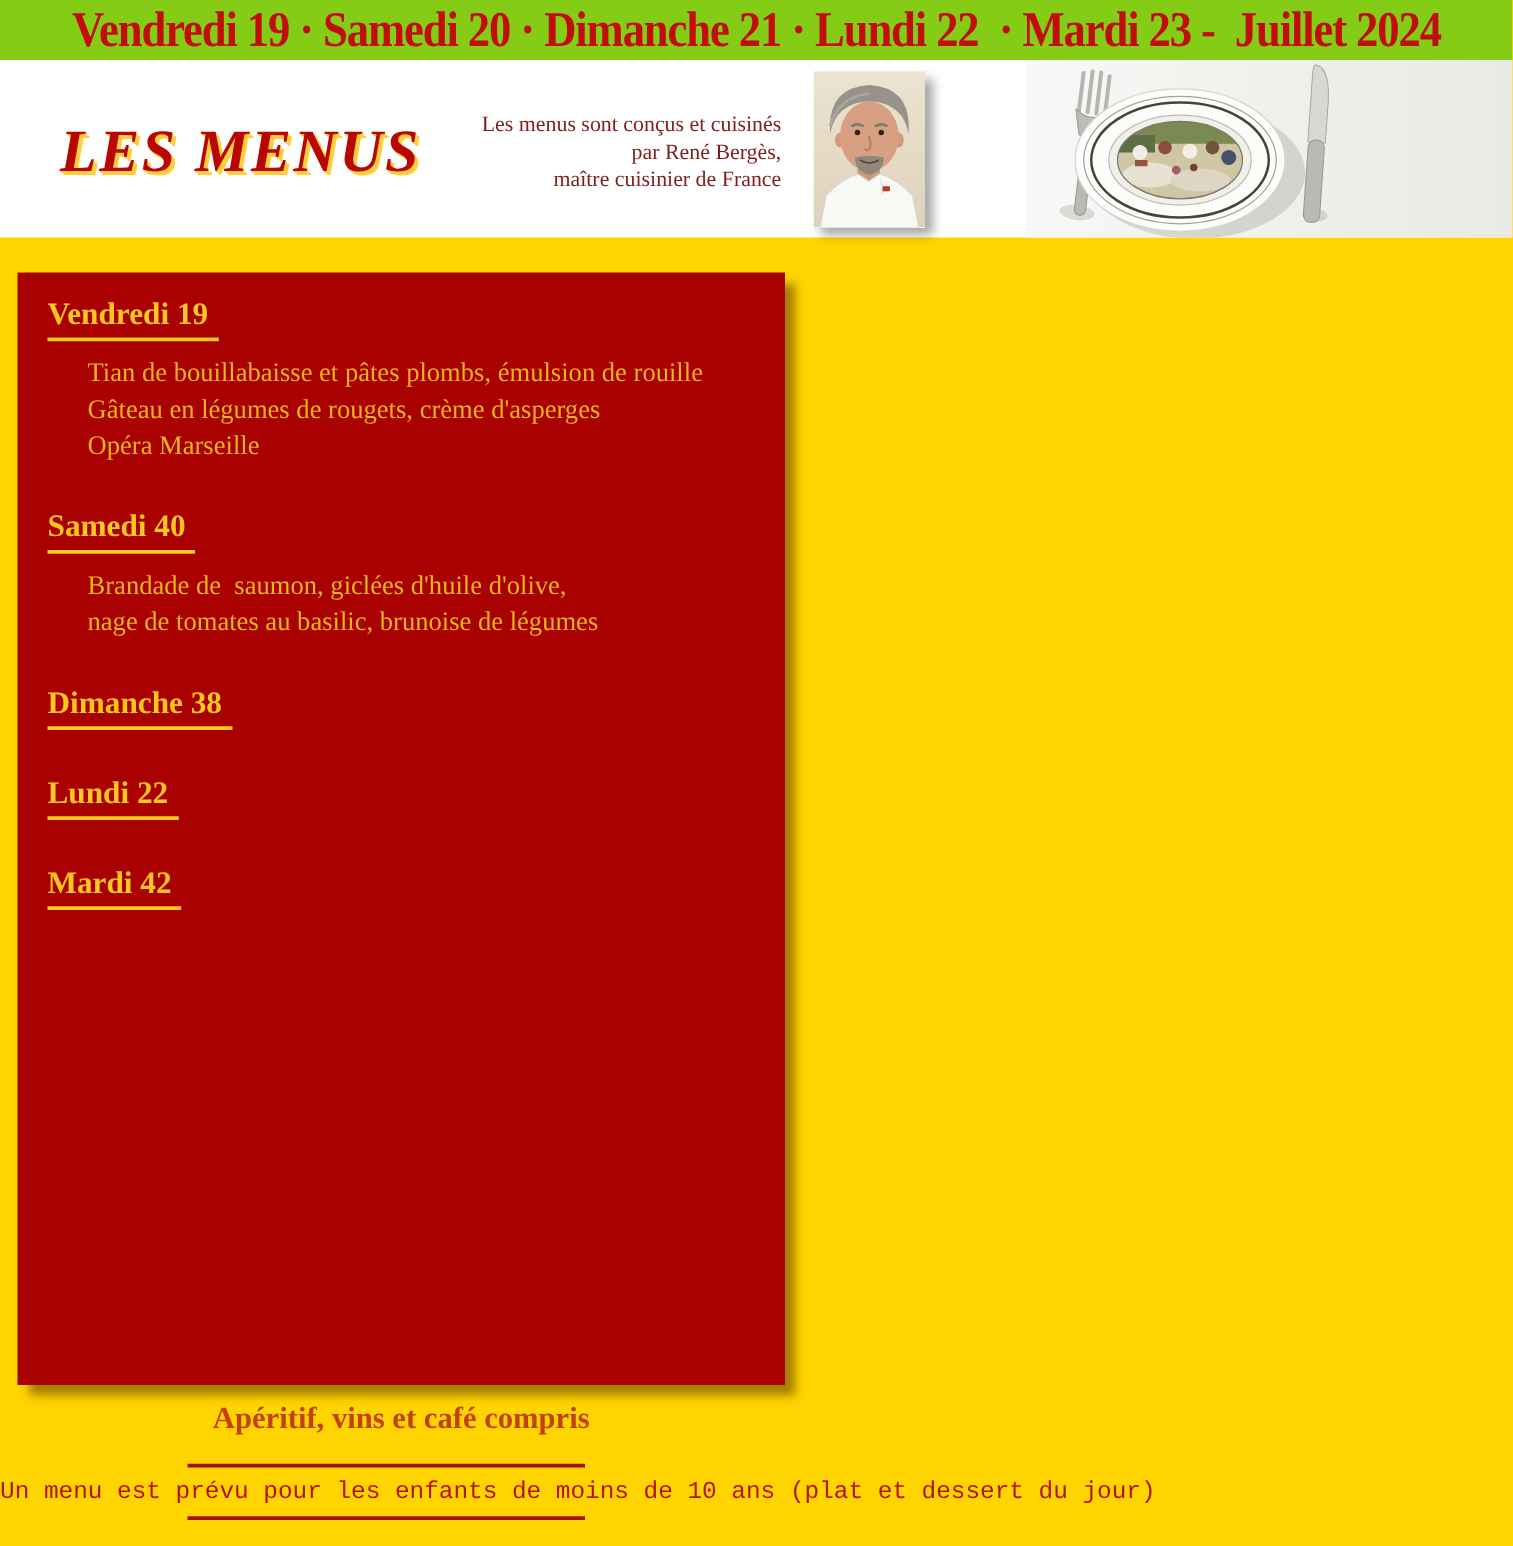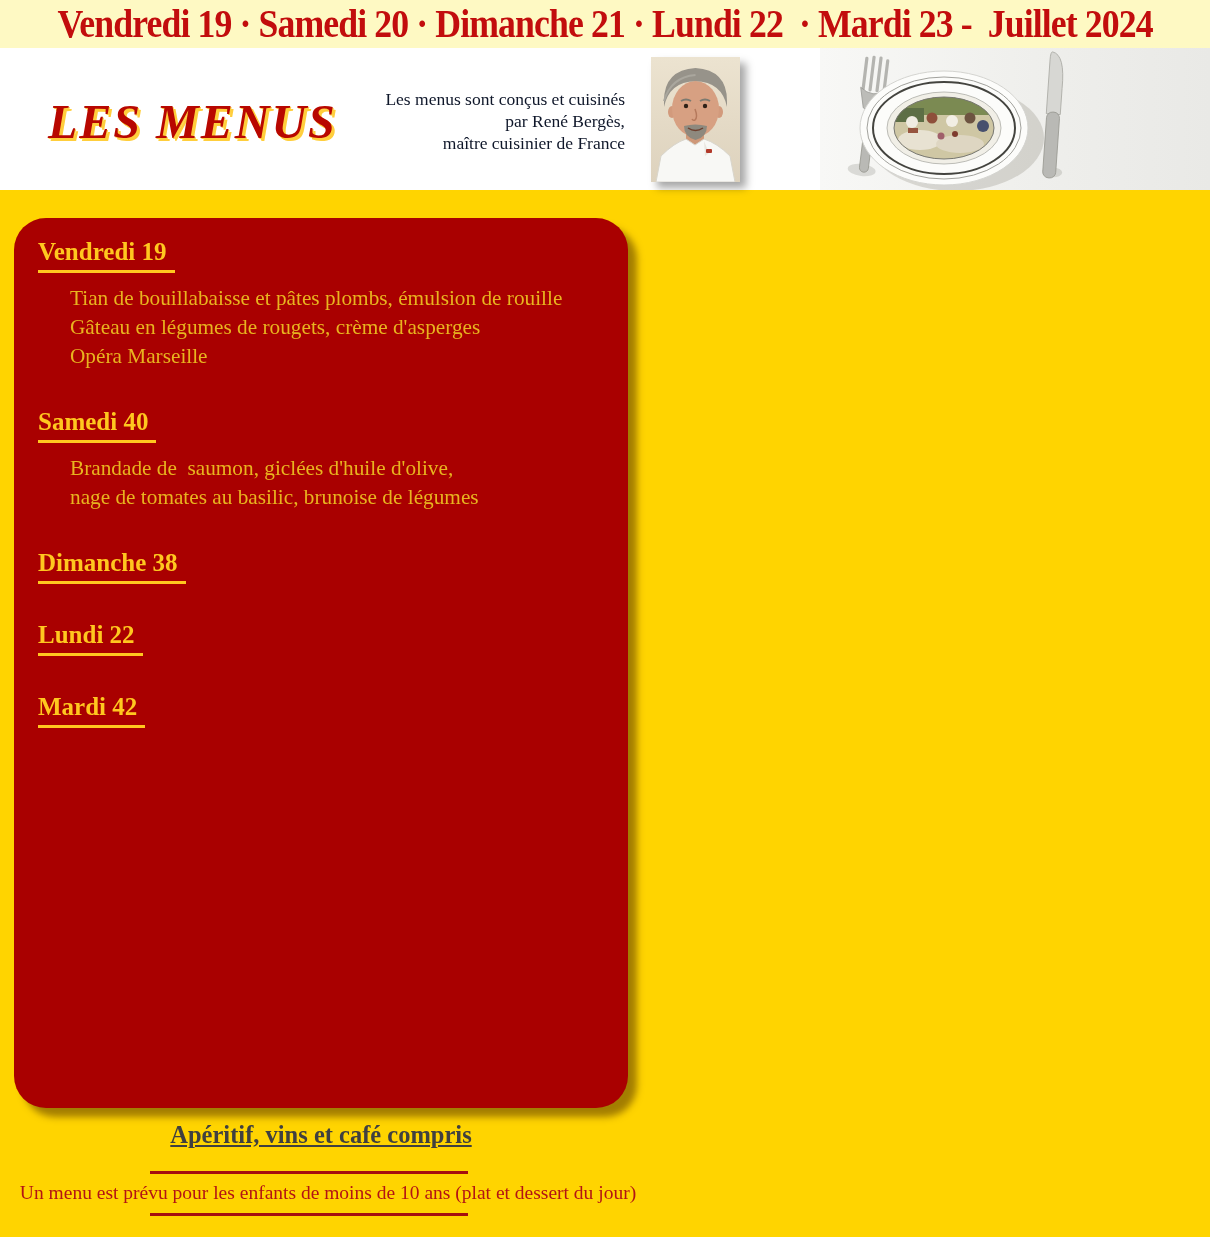--- a/index.html
+++ b/index.html
@@ -8,21 +8,21 @@
     width:1210px; height:1237px;
     background:#FFD400;
     font-family:"Liberation Serif", serif;
     position:relative;
     overflow:hidden;
   }
 
   
   .banner {
     position:absolute; top:0; left:0; width:1210px; height:48px;
-    background:#fef9c3;
+    background:#84cc16;
     display:flex; align-items:center; justify-content:center;
   }
   .banner-text {
     color:#C20D0D; font-weight:bold; font-size:40px;
     white-space:pre; letter-spacing:-1px;
     transform-origin:center center;
     line-height:1;
   }
 
   
@@ -32,67 +32,66 @@
   }
   .logo {
     position:absolute; left:48px; top:50px;
     font-size:48px; font-weight:bold; font-style:italic;
     color:#B80700; letter-spacing:2px; line-height:1; white-space:pre;
     text-shadow: 3px 3px 0 #FFCE3C, 1px 1px 0 #FFCE3C;
     text-align: right;
   }
   .tagline {
     position:absolute; top:40px; right:585px;
-    text-align:right; color:#0f172a;
+    text-align:right; color:#7f1d1d;
     font-size:17.5px; line-height:22px; white-space:pre-line;
   }
   .chef-photo {
     position:absolute; left:651px; top:9px; width:89px; height:125px;
     box-shadow:6px 6px 8px rgba(0,0,0,0.35);
   }
   .plate-area {
     position:absolute; left:820px; top:0; width:390px; height:142px;
     background:linear-gradient(90deg,#f8f8f6 0%, #efefec 55%, #e9e9e6 100%);
   }
 
   
   .menu-card {
     position:absolute; left:14px; top:218px; width:614px; height:890px;
     background:#A90000;
     box-shadow:9px 9px 7px rgba(88,54,0,0.55);
     padding-top:20px;
-    border-radius:32px;
   }
   .menu-section { margin:0 0 37px 0; }
   .day-heading {
     display:inline-block; margin-left:24px;
     color:#FFC71F; font-size:25px; font-weight:bold; line-height:1.12;
     padding:0 8px 4px 0;
     border-bottom:3px solid #FFC71F;
     white-space:pre;
   }
   .section-items { margin:11px 0 0 56px; }
   .menu-group { margin:0 0 10px 0; }
   .menu-group:last-child { margin-bottom:0; }
   .menu-line {
     color:#E8B41F; font-size:21.5px; line-height:29px;
     white-space:pre; transform-origin:left center;
   }
 
   
   .aperitif {
     position:absolute; top:1121px; left:14px; width:614px;
-    text-align:center; color:#404040; font-weight:bold; font-size:24.5px;text-decoration:underline;
+    text-align:center; color:#c2410c; font-weight:bold; font-size:24.5px;
   }
   .divider { position:absolute; left:150px; width:318px; height:0; border-top:3px solid #A50F0F; }
   .divider-top { top:1171px; }
   .divider-bottom { top:1213px; }
   .children-note {
     position:absolute; top:1182px; left:0px; width:656px;
-    text-align:center; color:#B31414; font-size:19.5px; white-space:pre;
+    text-align:center; color:#B31414; font-size:19.5px; white-space:pre;font-family:Liberation Mono, monospace;
   }
 </style>
 </head>
 <body>
 
 <div class="banner">
   <span class="banner-text" style="transform: scaleX(0.893);">Vendredi 19 · Samedi 20 · Dimanche 21 · Lundi 22  · Mardi 23 -  Juillet 2024</span>
 </div>
 
 <div class="header-band">

